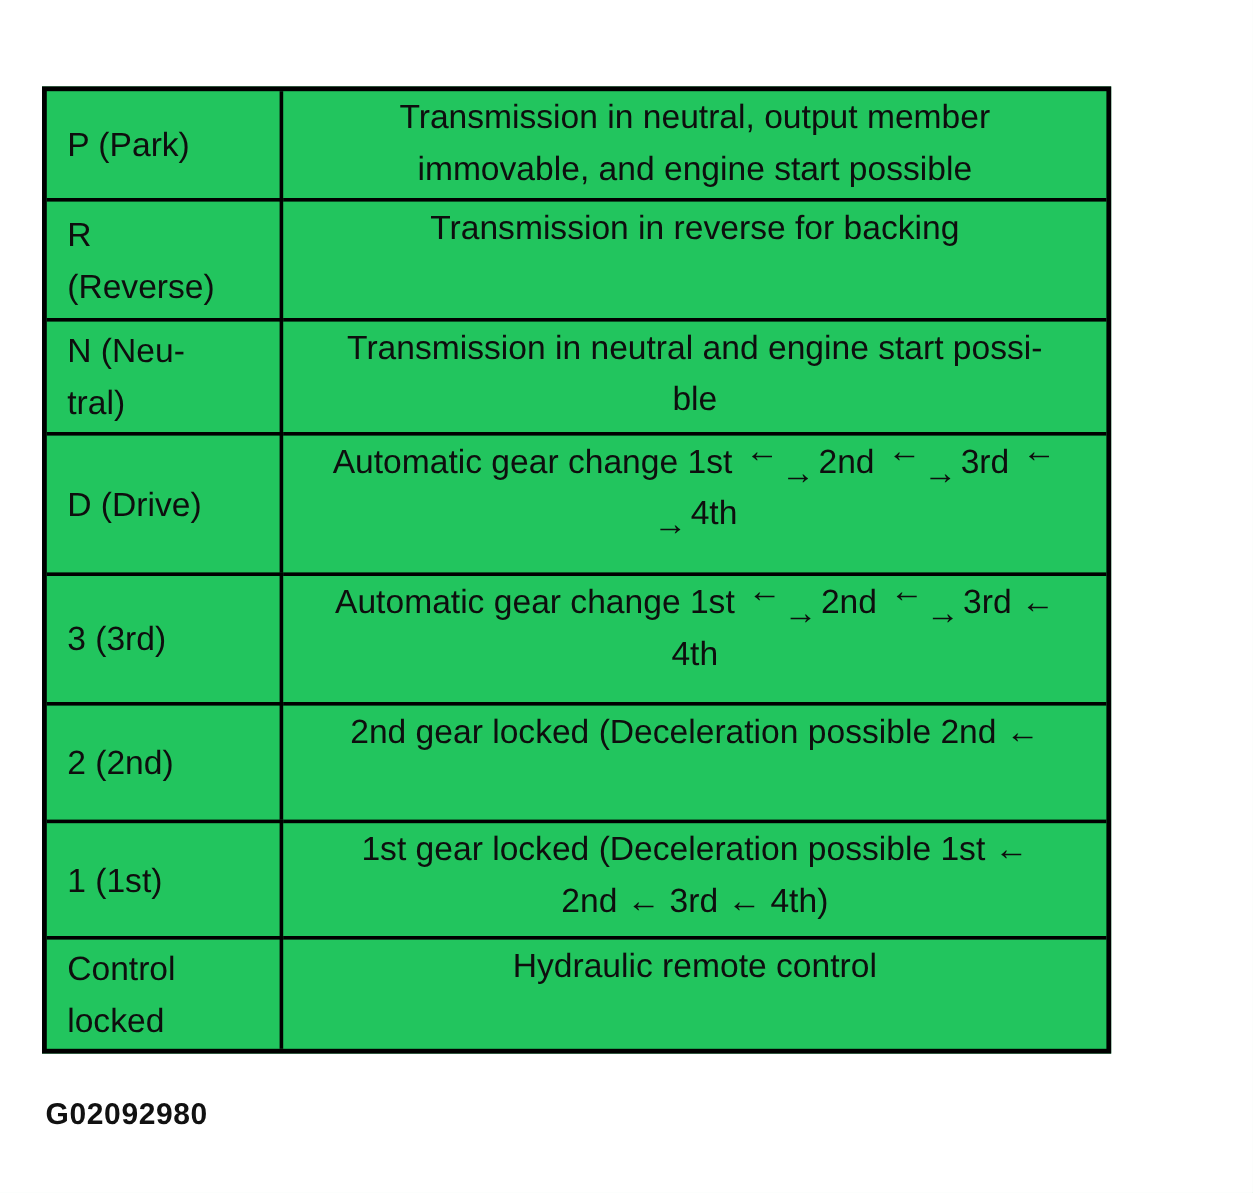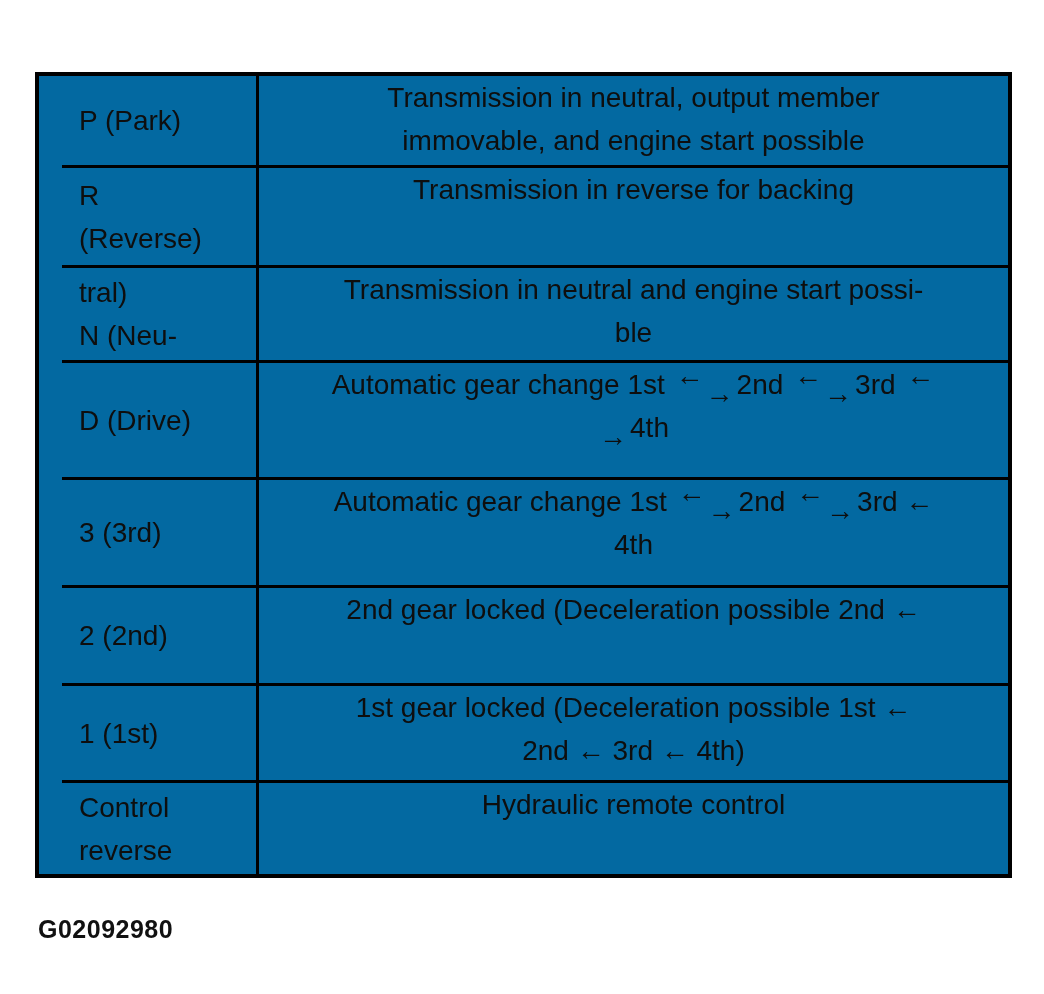--- a/index.html
+++ b/index.html
@@ -11,27 +11,26 @@
   }
   .page {
     position: relative;
     width: 1044px; height: 994px;
     background: #ffffff;
     overflow: hidden;
   }
   .gear-table {
     position: absolute;
     left: 35px; top: 72px;
-    width: 977px; height: 806px;
+    width: 891px; height: 806px;
     border: 4px solid #000;
     display: grid;
     grid-template-columns: 197px 1fr;
     grid-template-rows: 89px 100px 95px 117px 108px 98px 97px 94px;
-    background: #0369a1;
-    padding-left: 23px;
+    background: #22c55e;
   }
   .cell {
     font-size: 28px;
     line-height: 43px;
     overflow: hidden;
   }
   .cell.bt { border-top: 3px solid #000; }
   .cell.pos {
     border-right: 3px solid #000;
     padding-left: 17px;
@@ -74,22 +73,22 @@
         <div class="line"><span>immovable, and engine start possible</span></div>
       </div>
       <div class="cell pos bt">
         <div class="line">R</div>
         <div class="line">(Reverse)</div>
       </div>
       <div class="cell desc bt">
         <div class="line"><span>Transmission in reverse for backing</span></div>
       </div>
       <div class="cell pos bt">
+        <div class="line">N (Neu-</div>
         <div class="line">tral)</div>
-        <div class="line">N (Neu-</div>
       </div>
       <div class="cell desc bt">
         <div class="line"><span>Transmission in neutral and engine start possi-</span></div>
         <div class="line"><span>ble</span></div>
       </div>
       <div class="cell pos bt">
         <div class="line">D (Drive)</div>
       </div>
       <div class="cell desc bt">
         <div class="line"><span>Automatic gear change 1st </span><span class="sup">←</span><span class="sub">→</span><span>2nd </span><span class="sup">←</span><span class="sub">→</span><span>3rd </span><span class="sup">←</span></div>
@@ -110,20 +109,20 @@
       </div>
       <div class="cell pos bt">
         <div class="line">1 (1st)</div>
       </div>
       <div class="cell desc bt">
         <div class="line"><span>1st gear locked (Deceleration possible 1st ←</span></div>
         <div class="line"><span>2nd ← 3rd ← 4th)</span></div>
       </div>
       <div class="cell pos bt">
         <div class="line">Control</div>
-        <div class="line">reverse</div>
+        <div class="line">locked</div>
       </div>
       <div class="cell desc bt">
         <div class="line"><span>Hydraulic remote control</span></div>
       </div>
     </div>
   <div class="caption">G02092980</div>
 </div>
 
 </body></html>

